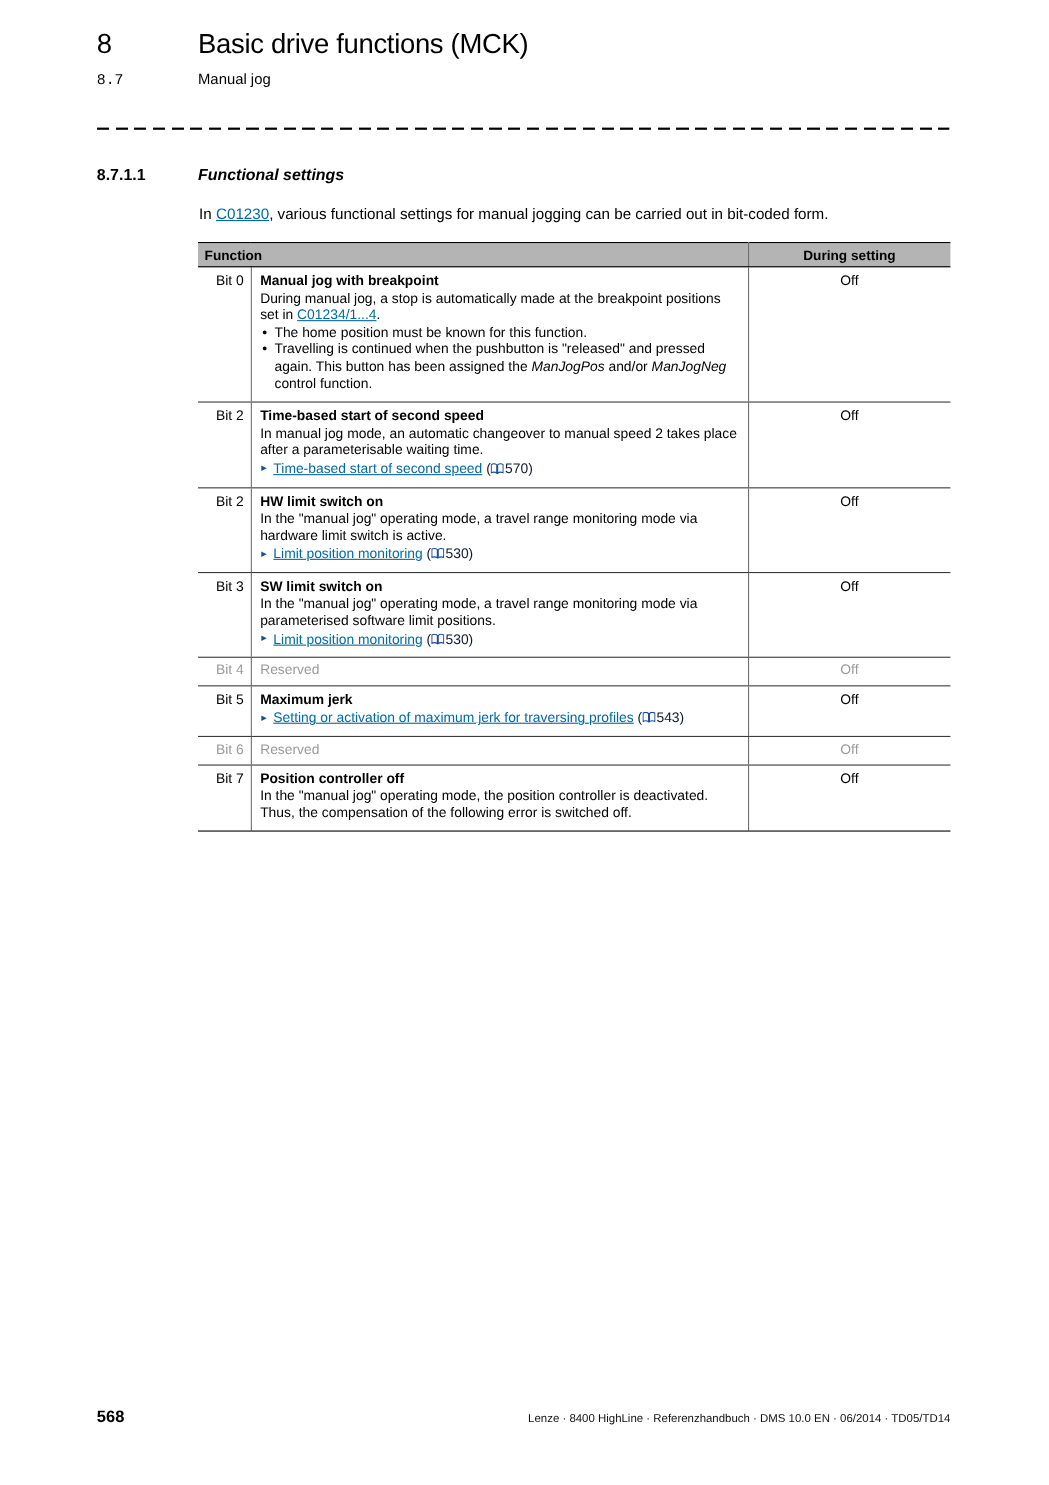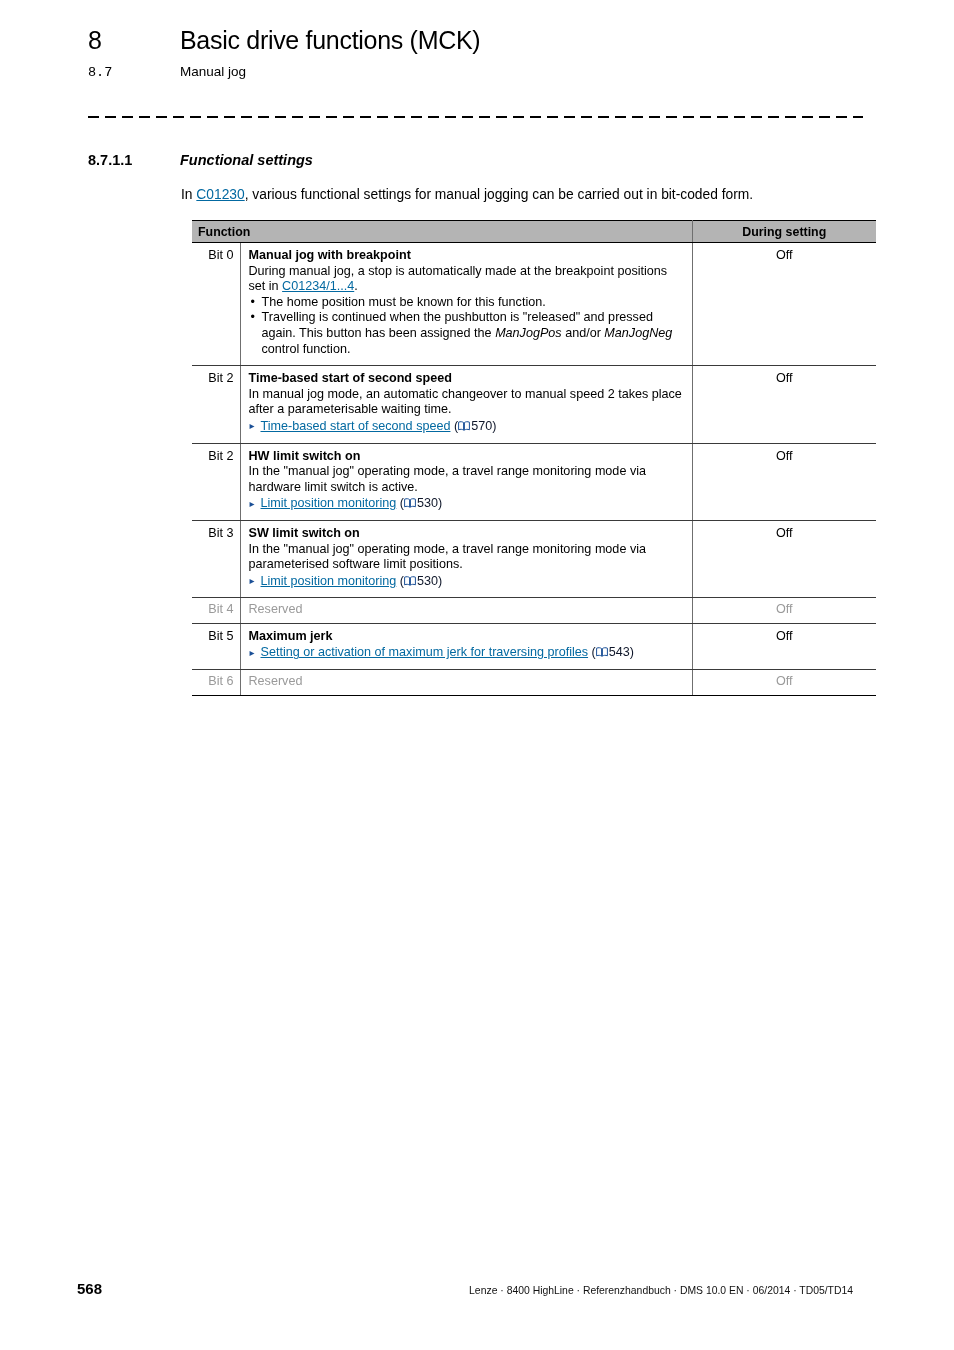--- a/index.html
+++ b/index.html
@@ -101,21 +101,21 @@
     left: 181px;
     top: 186px;
     width: 700px;
     font-size: 13.8px;
     line-height: 18px;
   }
 
   
   .tbl {
     position: absolute;
-    left: 192px;
+    left: 180px;
     top: 220px;
     width: 684px;
     border-collapse: collapse;
     table-layout: fixed;
   }
   .tbl td, .tbl th {
     vertical-align: top;
     padding: 0;
   }
 
@@ -233,21 +233,21 @@
     display: inline-block;
     width: 12px;
     height: 10px;
     vertical-align: -1px;
     margin-right: 1px;
   }
 
   
   .footer {
     position: absolute;
-    left: 77px;
+    left: 88px;
     top: 1280px;
     width: 776px;
     display: flex;
     align-items: baseline;
     justify-content: space-between;
   }
   .footer-pageno {
     font-size: 15px;
     font-weight: bold;
   }
@@ -362,20 +362,28 @@
         </td>
         <td class="cell-value">Off</td>
       </tr>
 
       <tr class="trow reserved">
         <td class="cell-bit">Bit 6</td>
         <td class="cell-desc">Reserved</td>
         <td class="cell-value">Off</td>
       </tr>
 
+      <tr class="trow">
+        <td class="cell-bit">Bit 7</td>
+        <td class="cell-desc">
+          <span class="desc-title">Position controller off</span>
+          <span class="desc-body">In the "manual jog" operating mode, the position controller is deactivated. Thus, the compensation of the following error is switched off.</span>
+        </td>
+        <td class="cell-value">Off</td>
+      </tr>
 
     </tbody>
   </table>
 
   <div class="footer">
     <div class="footer-pageno">568</div>
     <div class="footer-ref">Lenze · 8400 HighLine · Referenzhandbuch · DMS 10.0 EN · 06/2014 · TD05/TD14</div>
   </div>
 
 </div>

